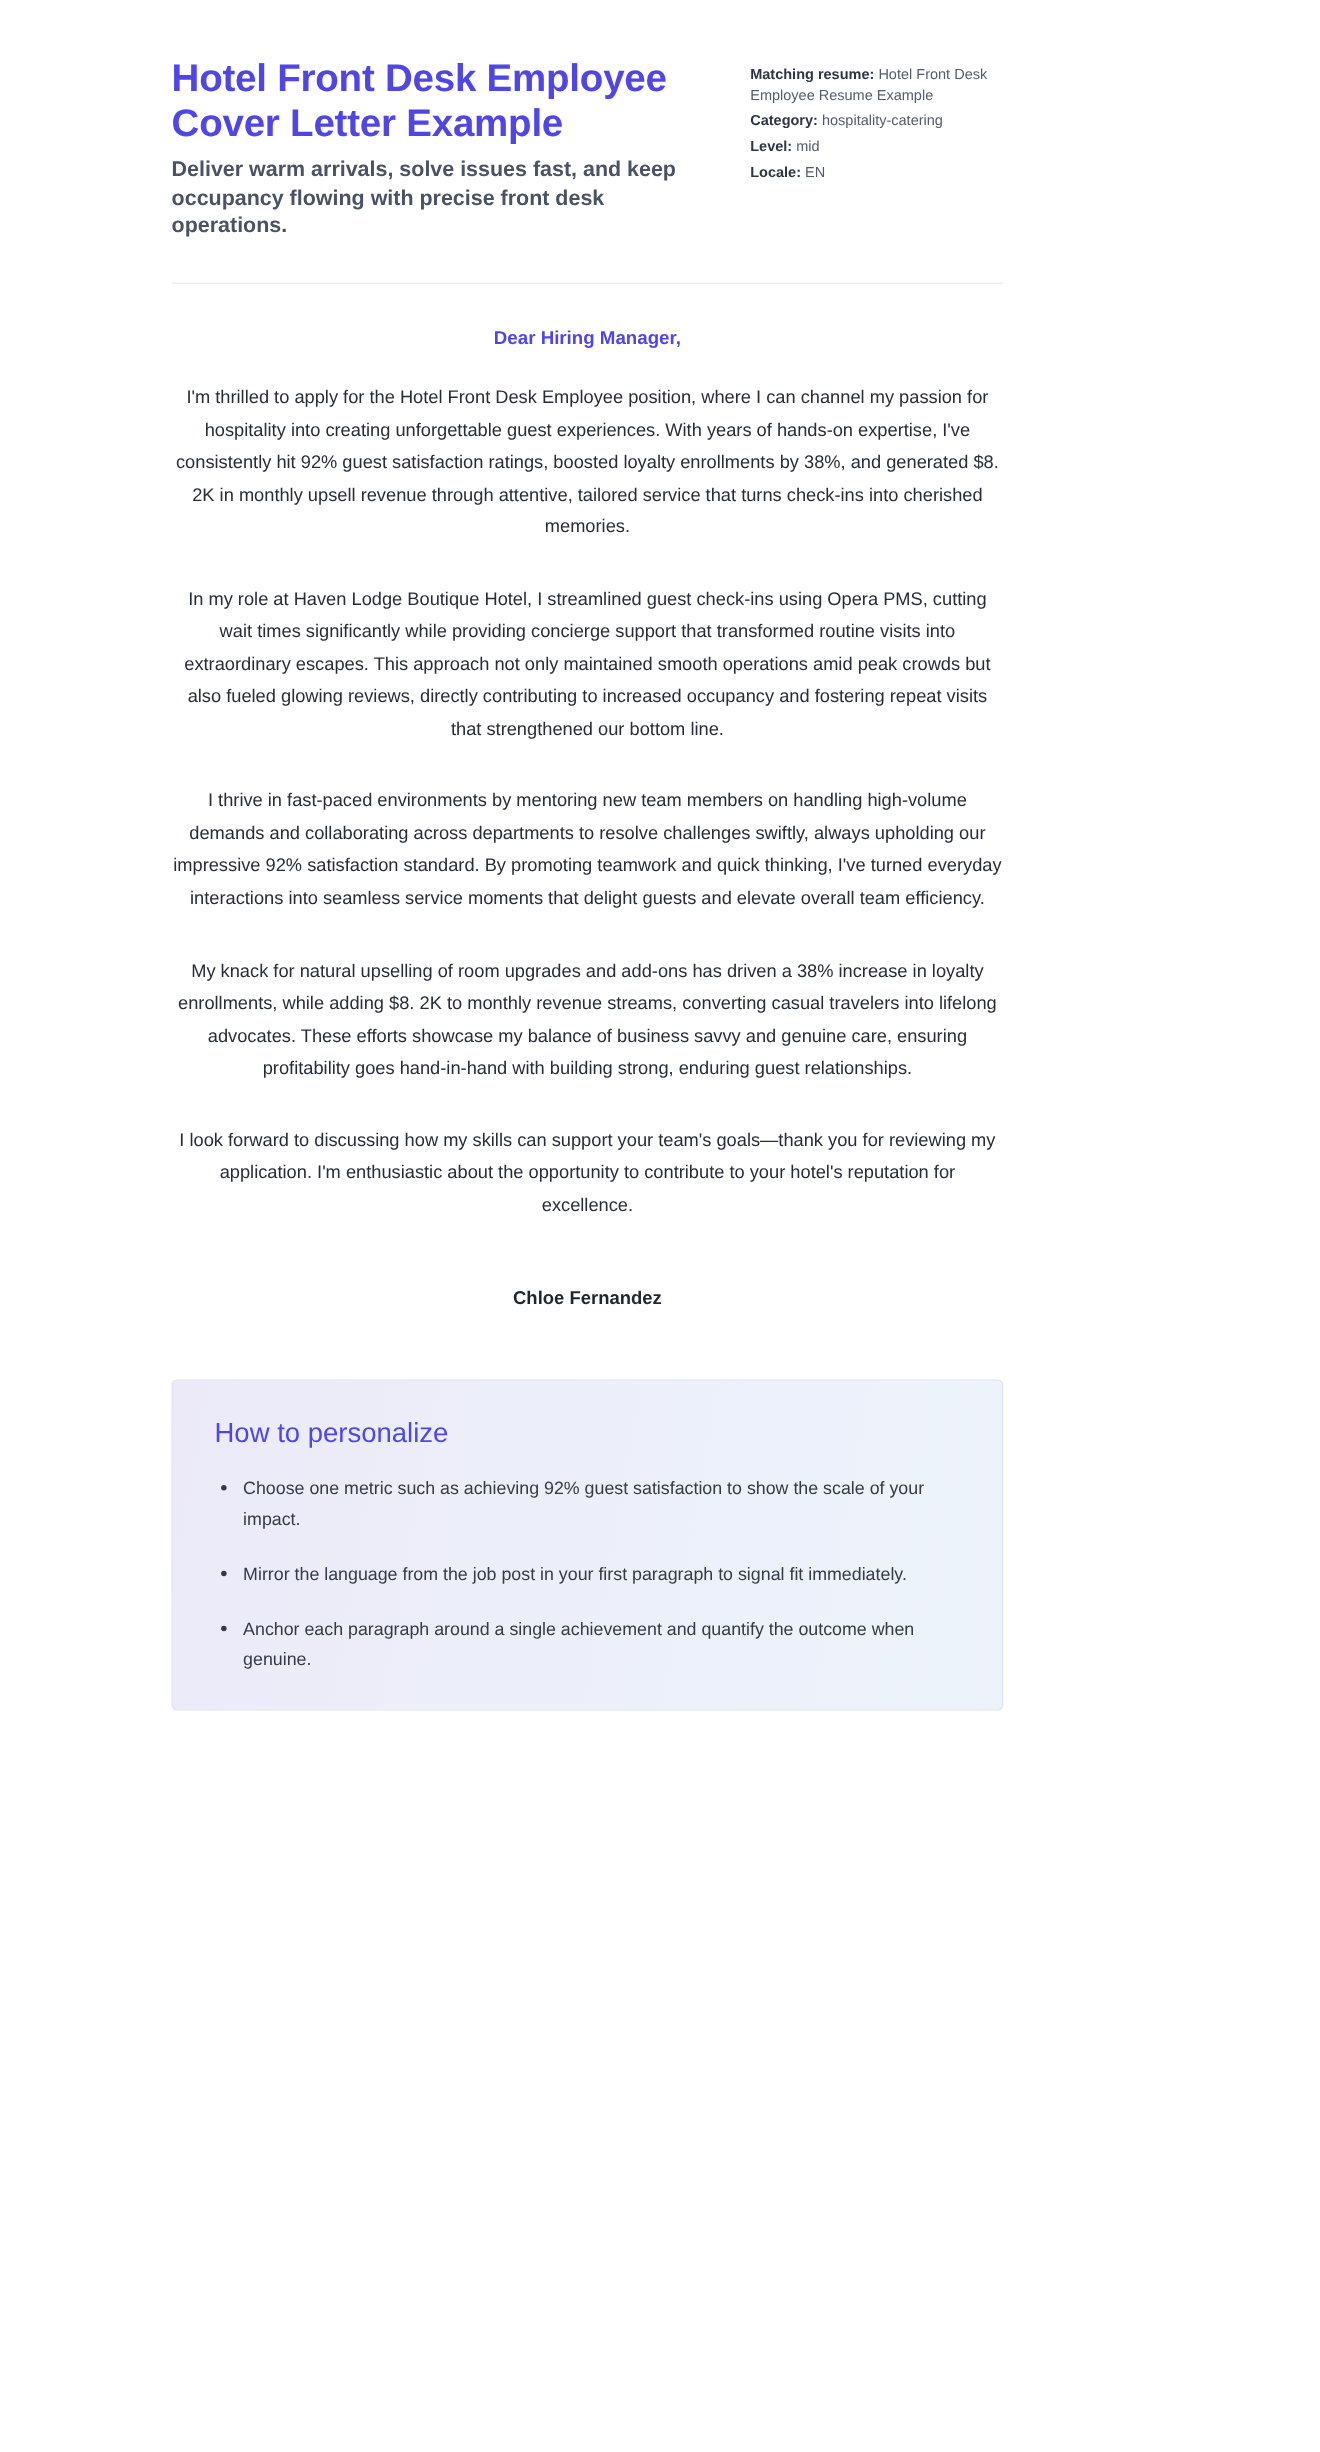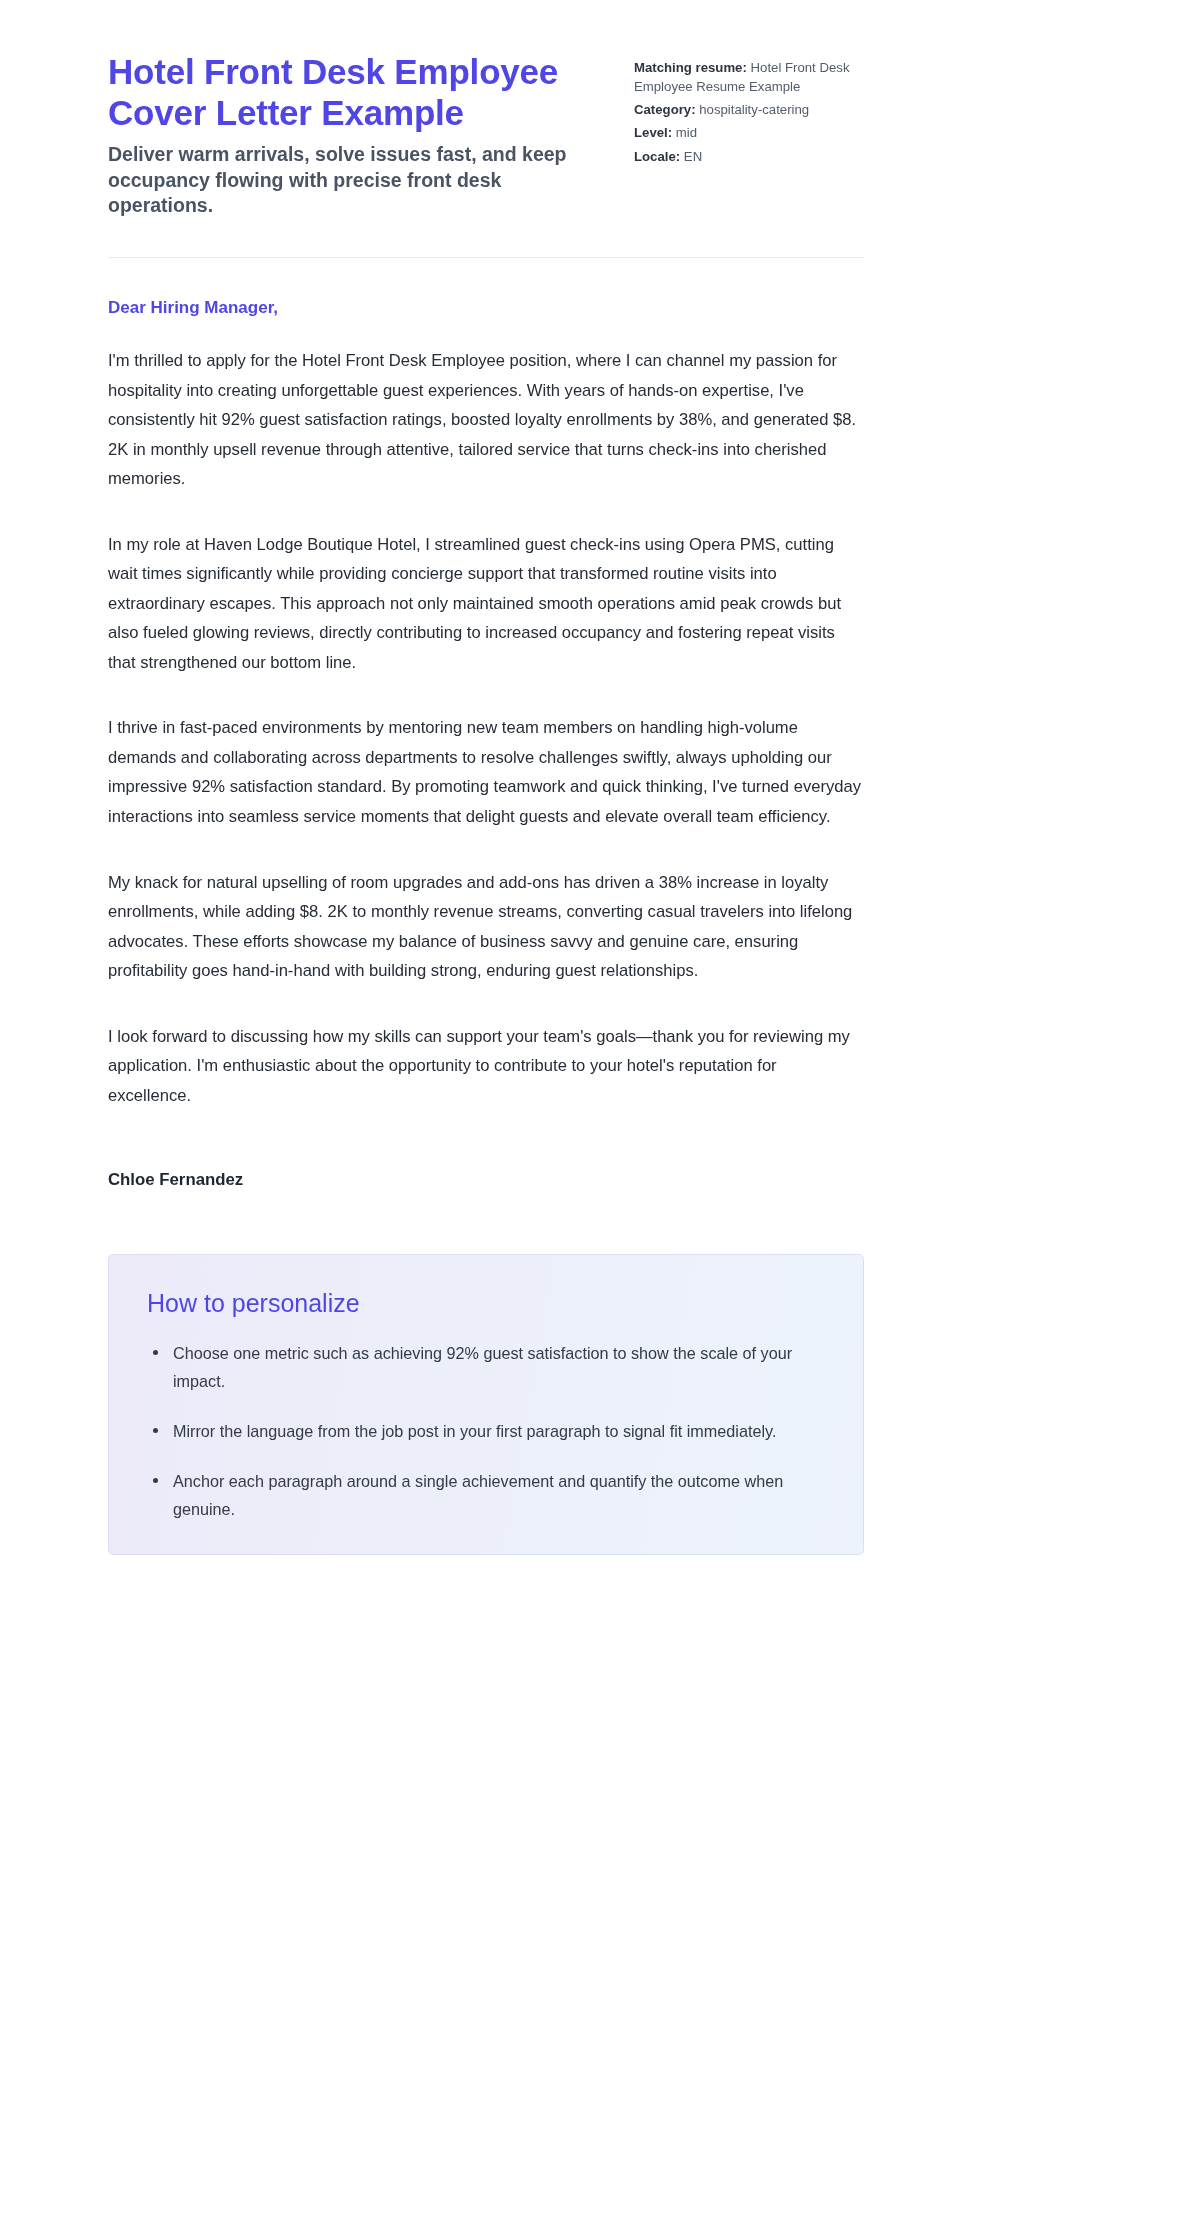--- a/index.html
+++ b/index.html
@@ -12,20 +12,21 @@
     width: 1200px;
     font-family: "Liberation Sans", "DejaVu Sans", sans-serif;
     color: #222833;
     -webkit-font-smoothing: antialiased;
   }
 
   .page {
     width: 972px;
     box-sizing: border-box;
     padding: 0 108px;
+    margin-left: 48px;
   }
 
   
   .header {
     display: flex;
     align-items: flex-start;
     justify-content: space-between;
     padding-top: 52px;
     gap: 40px;
   }
@@ -71,20 +72,21 @@
   .header-rule {
     margin: 38px 0 0 0;
     height: 1px;
     background: #e6e8ec;
     border: 0;
   }
 
   
   .letter {
     padding-top: 40px;
+    text-align: center;
   }
   .salutation {
     margin: 0 0 28px 0;
     font-size: 17px;
     font-weight: bold;
     color: #4f46e5;
   }
   .letter-para {
     margin: 0 0 36px 0;
     font-size: 16.6px;

